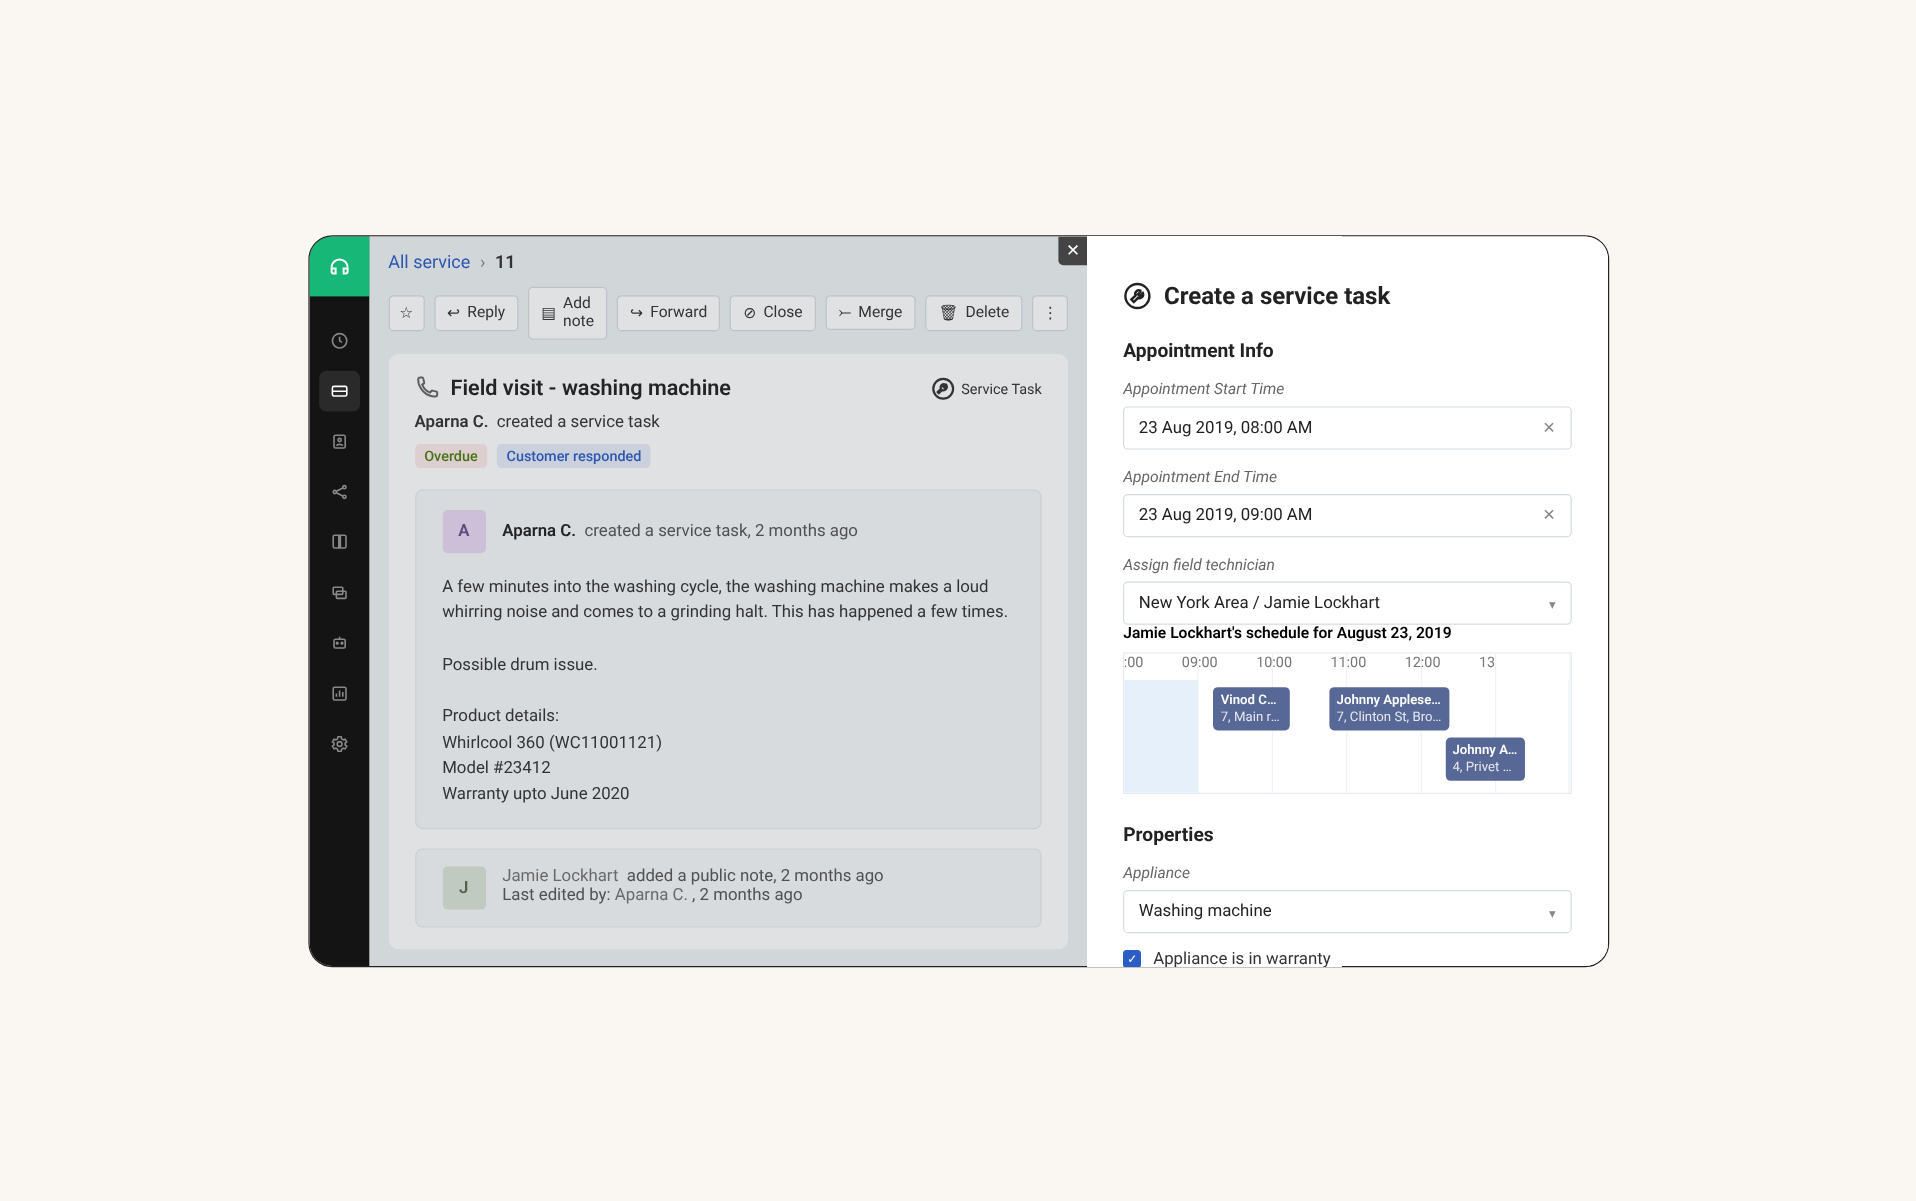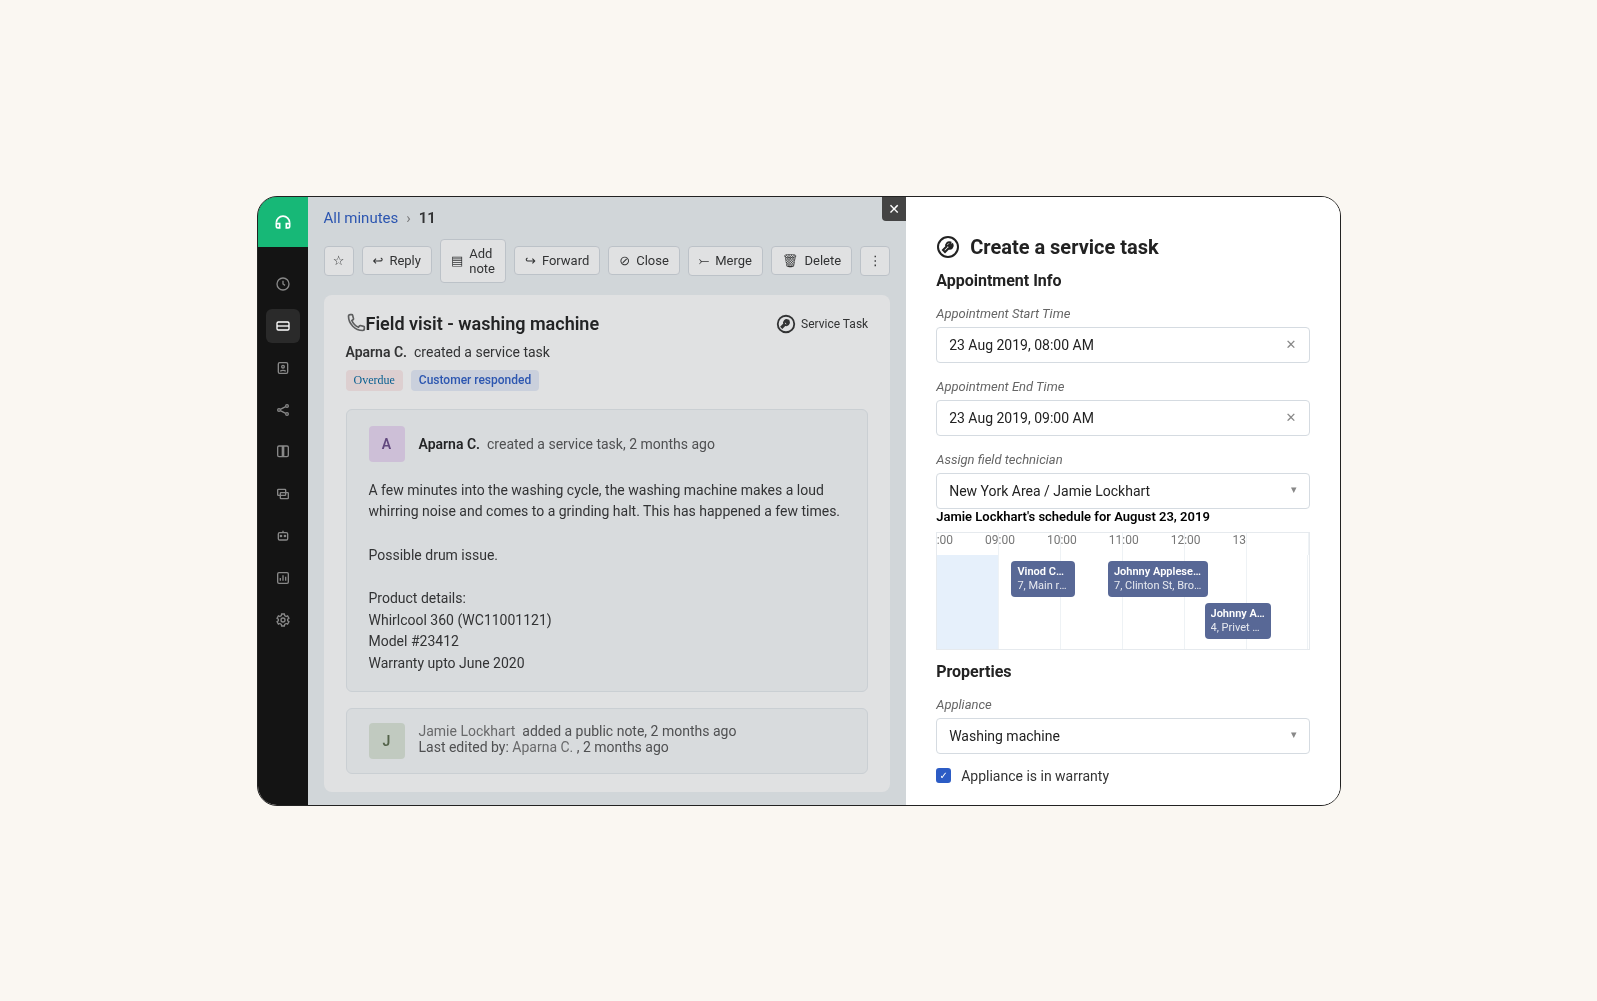--- a/index.html
+++ b/index.html
@@ -11,47 +11,47 @@
 .nav-item { width: 34px; height: 34px; border-radius: 6px; display: flex; align-items: center; justify-content: center; color: #888; cursor: pointer; }
 .nav-item.active { background: #2a2a2a; color: #fff; }
 .main-area { flex: 1; background: #eef2f5; position: relative; }
 .breadcrumb { padding: 12px 16px; font-size: 15px; color: #2c5cc5; display: flex; align-items: center; gap: 8px; }
 .breadcrumb .id { color: #333; font-weight: 600; }
 .toolbar { padding: 0 16px 12px; display: flex; gap: 8px; align-items: center; }
 .tool-btn { background: #fff; border: 1px solid #d5dbe1; border-radius: 4px; padding: 6px 10px; font-size: 13px; color: #333; display: inline-flex; align-items: center; gap: 6px; cursor: pointer; }
 .icon-btn { width: 30px; height: 30px; display: inline-flex; align-items: center; justify-content: center; }
 .ticket-card { margin: 0 16px; background: #fff; border-radius: 8px; padding: 18px 22px; }
 .ticket-header { display: flex; align-items: flex-start; justify-content: space-between; }
-.ticket-title-row { display: flex; align-items: center; }
+.ticket-title-row { display: flex; align-items: center; gap: 10px; }
 .ticket-title { font-size: 18px; font-weight: 600; color: #222; }
 .ticket-meta { font-size: 14px; color: #333; margin-top: 10px; }
 .ticket-meta .author { font-weight: 600; }
 .badges { margin-top: 10px; display: flex; gap: 8px; }
 .badge { font-size: 12px; padding: 3px 8px; border-radius: 4px; font-weight: 500; }
-.badge.red { color: #0369a1; background: #fceaea; font-family: Liberation Serif, serif; }
+.badge.red { color: #4d7c0f; background: #fceaea; }
 .badge.blue { color: #2c5cc5; background: #e6ecf8; }
 .service-task-btn { display: flex; flex-direction: row; align-items: center; gap: 4px; font-size: 12px; color: #333; }
 .activity { margin-top: 18px; background: #f6f8fa; border: 1px solid #e6eaee; border-radius: 6px; padding: 16px 22px; }
 .activity-head { display: flex; align-items: center; gap: 14px; }
 .avatar { width: 36px; height: 36px; border-radius: 4px; display: flex; align-items: center; justify-content: center; font-size: 14px; font-weight: 600; }
 .avatar.a { background: #e9d8f2; color: #6b4c8a; }
 .avatar.j { background: #dbe4d8; color: #5a6b4c; }
 .activity-line { font-size: 14px; color: #555; }
 .activity-line .who { font-weight: 600; color: #222; }
 .body-text { margin-top: 18px; font-size: 14px; color: #333; line-height: 1.55; white-space: pre-line; }
 .activity2 { margin-top: 16px; background: #f6f8fa; border: 1px solid #e6eaee; border-radius: 6px; padding: 14px 22px; display: flex; gap: 14px; }
 .activity2 .lines { font-size: 14px; color: #555; }
 .activity2 .who { font-weight: 400; color: #737373; }
 .overlay { position: absolute; inset: 0; background: rgba(50,55,60,0.15); }
 .close-x { position: absolute; top: 0; right: 0; width: 24px; height: 24px; background: #444; color: #fff; font-size: 14px; display: flex; align-items: center; justify-content: center; cursor: pointer; border-radius: 0 0 0 4px; }
 .panel { width: 506px; background: #fff; overflow-y: auto; padding: 38px 30px; position: relative; }
 .panel-title { font-size: 20px; font-weight: 700; color: #222; display: flex; align-items: center; gap: 10px; }
-.section-title { font-size: 16px; font-weight: 700; color: #222; margin-top: 12px; }
+.section-title { font-size: 16px; font-weight: 700; color: #222; margin-top: 24px; }
 .field-label { font-size: 13px; color: #666; margin-top: 16px; font-style: italic; }
-.field-input { margin-top: 6px; border: 1px solid #d5dbe1; border-radius: 4px; padding: 9px 12px; font-size: 14px; color: #222; display: flex; align-items: flex-start; justify-content: space-between; }
+.field-input { margin-top: 6px; border: 1px solid #d5dbe1; border-radius: 4px; padding: 9px 12px; font-size: 14px; color: #222; display: flex; align-items: flex-end; justify-content: space-between; }
 .clear-x { color: #888; cursor: pointer; font-size: 13px; }
 .chev { color: #888; font-size: 11px; }
 .sched-label { font-size: 13px; color: #000000; font-weight: 600; }
 .schedule { margin-top: 8px; border: 1px solid #e6eaee; position: relative; height: 118px; overflow: hidden; }
 .time-axis { display: flex; height: 22px; font-size: 12px; color: #777; }
 .time-slot { flex: 1; padding-left: 2px; border-right: 1px solid #eef2f5; position: relative; }
 .time-slot span { position: absolute; left: -14px; }
 .sched-body { position: relative; height: 96px; }
 .slot-bg { position: absolute; top: 0; bottom: 0; width: 16.66%; border-right: 1px solid #eef2f5; }
 .slot-bg.sel { background: #e6f0fb; }
@@ -132,21 +132,21 @@
           <svg width="16" height="16" viewBox="0 0 24 24" fill="none" stroke="currentColor" stroke-width="2">
             <circle cx="12" cy="12" r="3"></circle>
             <path d="M19 12a7 7 0 0 0-.1-1.2l2-1.5-2-3.4-2.3.9a7 7 0 0 0-2-1.2L14 3h-4l-.6 2.6a7 7 0 0 0-2 1.2l-2.3-.9-2 3.4 2 1.5A7 7 0 0 0 5 12c0 .4 0 .8.1 1.2l-2 1.5 2 3.4 2.3-.9a7 7 0 0 0 2 1.2L10 21h4l.6-2.6a7 7 0 0 0 2-1.2l2.3.9 2-3.4-2-1.5c.1-.4.1-.8.1-1.2z"></path>
           </svg>
         </div>
     </div>
   </div>
 
   <div class="main-area">
     <div class="breadcrumb">
-      <span>All minutes</span>
+      <span>All service</span>
       <span style="color:#888">›</span>
       <span class="id">11</span>
     </div>
 
     <div class="toolbar">
       <span class="tool-btn icon-btn">☆</span>
       <span class="tool-btn">
           <span>↩</span>
           <span>Reply</span>
         </span>

